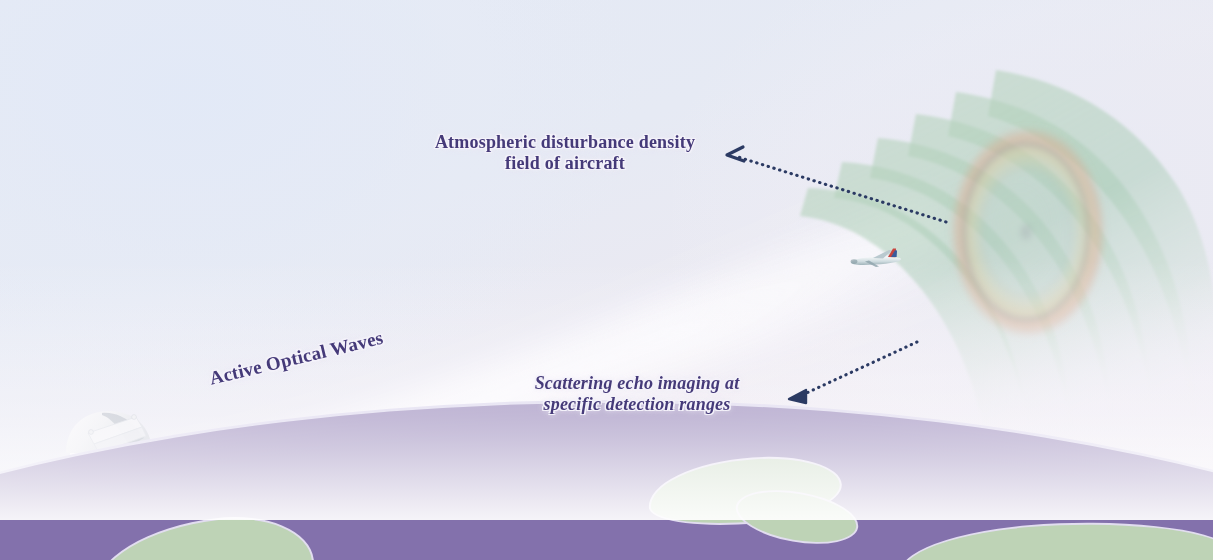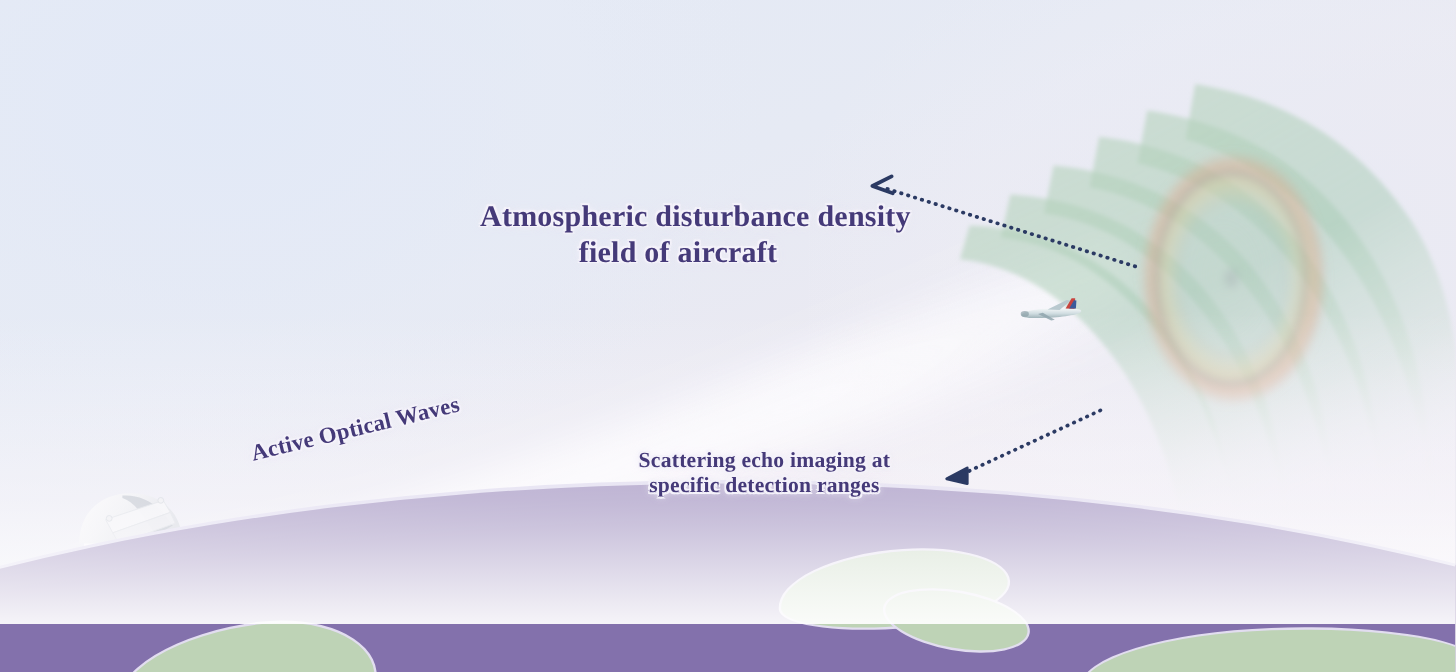--- a/index.html
+++ b/index.html
@@ -121,27 +121,27 @@
       -1.4px -1.4px 0 #f4f2fa,
        1.4px -1.4px 0 #f4f2fa,
       -1.4px  1.4px 0 #f4f2fa,
        1.4px  1.4px 0 #f4f2fa,
        0 0 5px rgba(244,242,250,.95),
        0 0 9px rgba(240,238,250,.8);
   }
   #label-atmos {
     left: 400px; top: 132px;
     width: 330px;
-    font-size: 25px;
-    margin-top: 34px;
+    font-size: 18px;
   }
   #label-scatter {
     left: 502px; top: 373px;
     width: 270px;
     font-size: 18px;
+    font-style: italic;
   }
   #label-detection {
     left: 22px; top: 360px;
     width: 180px;
     font-size: 18px;
     text-align: left;
   }
   #label-waves {
     left: 210px; top: 368px;
     width: 200px;

